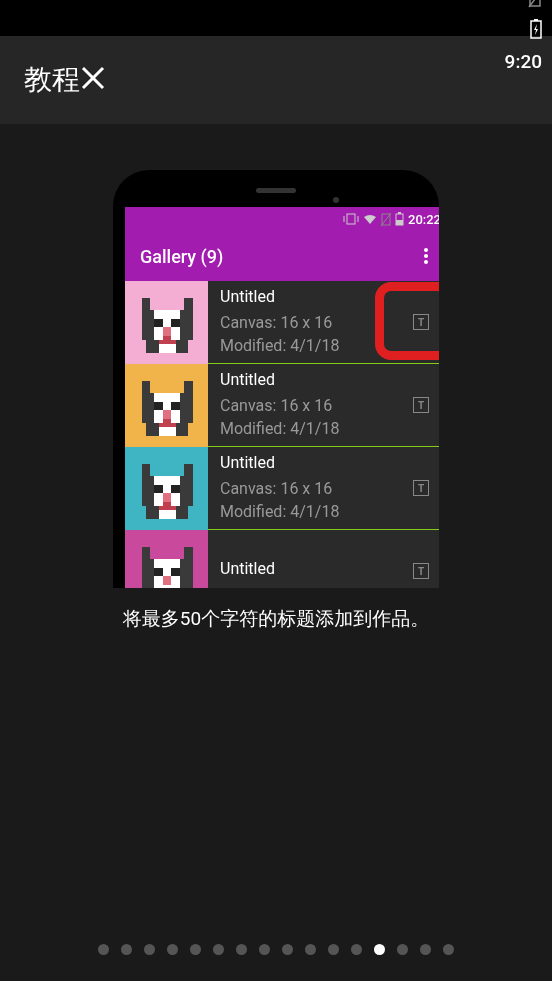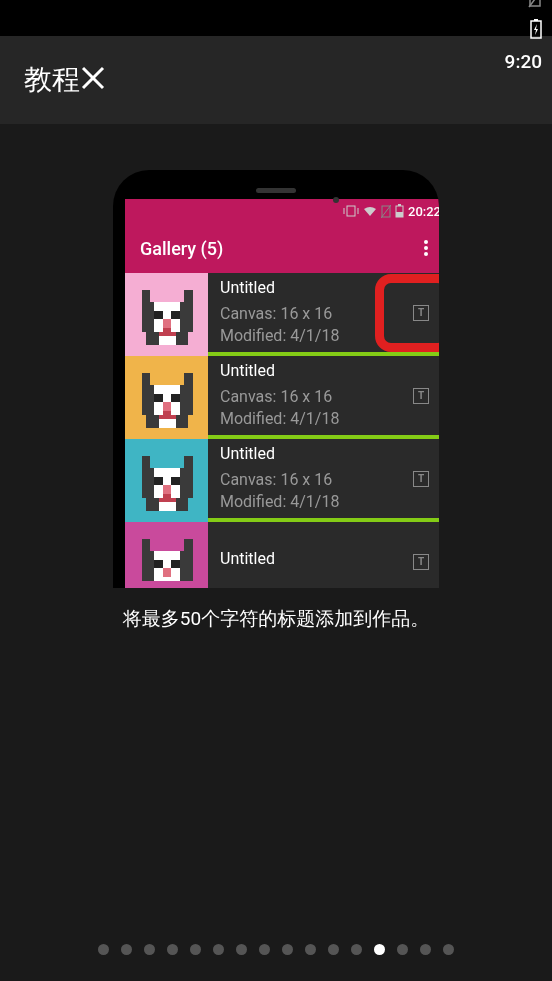--- a/index.html
+++ b/index.html
@@ -61,22 +61,22 @@
       border-radius: 3px; margin: 6px auto 4px auto;
     }
     .phone-sensor {
       width: 6px; height: 6px; background: #333;
       border-radius: 50%; position: absolute;
       top: 27px; right: 100px;
     }
     .phone-screen {
       width: 324px;
       height: 400px;
-      background-color: #be185d;
-      margin: 6px auto 0 auto;
+      background-color: #a21caf;
+      margin: 14px auto 0 auto;
       overflow: hidden;
     }
     
     
     .inner-status {
       height: 24px;
       display: flex;
       align-items: center;
       justify-content: flex-end;
       padding: 0 8px;
@@ -98,21 +98,21 @@
     .menu-dots {
       display: flex; flex-direction: column; gap: 2px;
       padding: 6px; cursor: pointer;
     }
     .menu-dot { width: 4px; height: 4px; background: #fff; border-radius: 50%; }
     
     
     .g-row {
       display: flex;
       height: 83px;
-      border-bottom: 4px solid #84cc16;
+      border-bottom: 1px solid #84cc16;
     }
     .g-thumb {
       width: 83px; height: 83px;
       flex-shrink: 0;
       display: flex; align-items: center; justify-content: center;
     }
     .g-bg-pink { background: #f5aed3; }
     .g-bg-orange { background: #f0b44a; }
     .g-bg-teal { background: #3fb5c4; }
     .g-bg-magenta { background: #c94a9c; }
@@ -230,21 +230,21 @@
           </svg>
         <svg width="9" height="14" viewBox="0 0 9 14">
             <rect x="1" y="2" width="7" height="11" fill="none" stroke="#ccc" stroke-width="1"></rect>
             <rect x="1" y="8" width="7" height="5" fill="#ccc"></rect>
             <rect x="3" y="0" width="3" height="2" fill="#ccc"></rect>
           </svg>
         <span>20:22</span>
       </div>
 
       <div class="gallery-header">
-        <div class="gallery-title">Gallery (5)</div>
+        <div class="gallery-title">Gallery (9)</div>
         <div class="menu-dots">
           <div class="menu-dot"></div>
             <div class="menu-dot"></div>
             <div class="menu-dot"></div>
         </div>
       </div>
 
       <div class="g-row">
         <div class="g-thumb g-bg-pink">
           <svg class="cat-svg" viewBox="0 0 16 16" shape-rendering="crispEdges">

